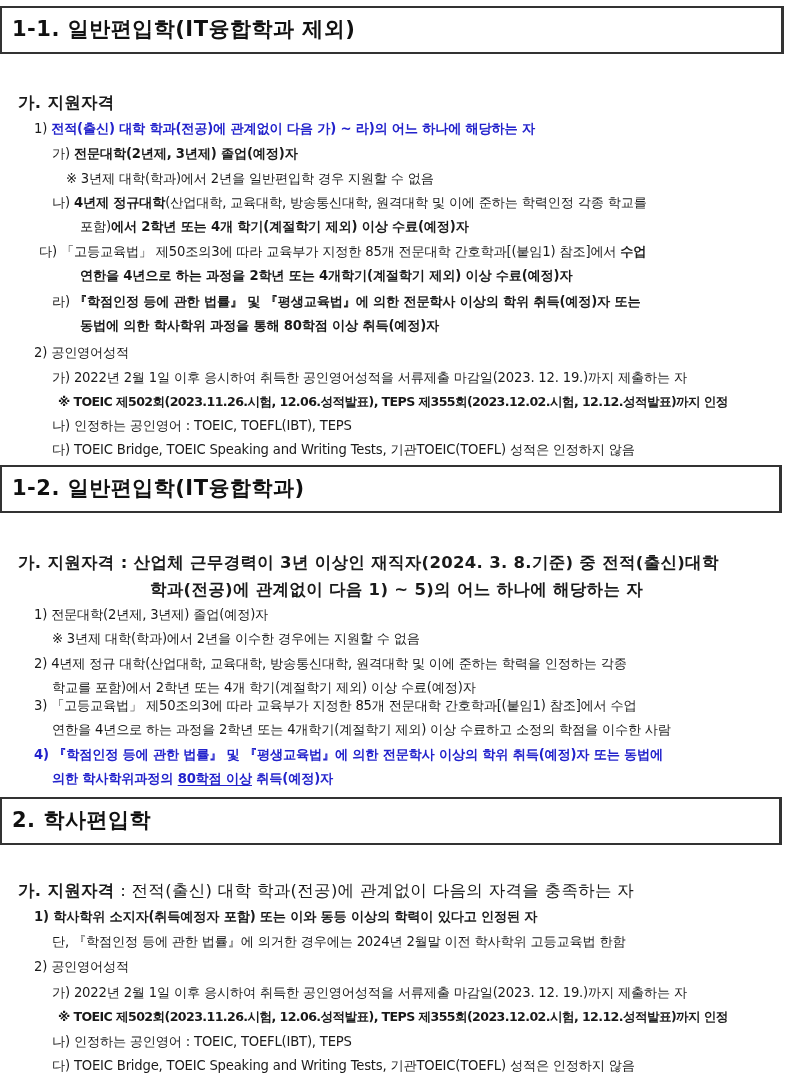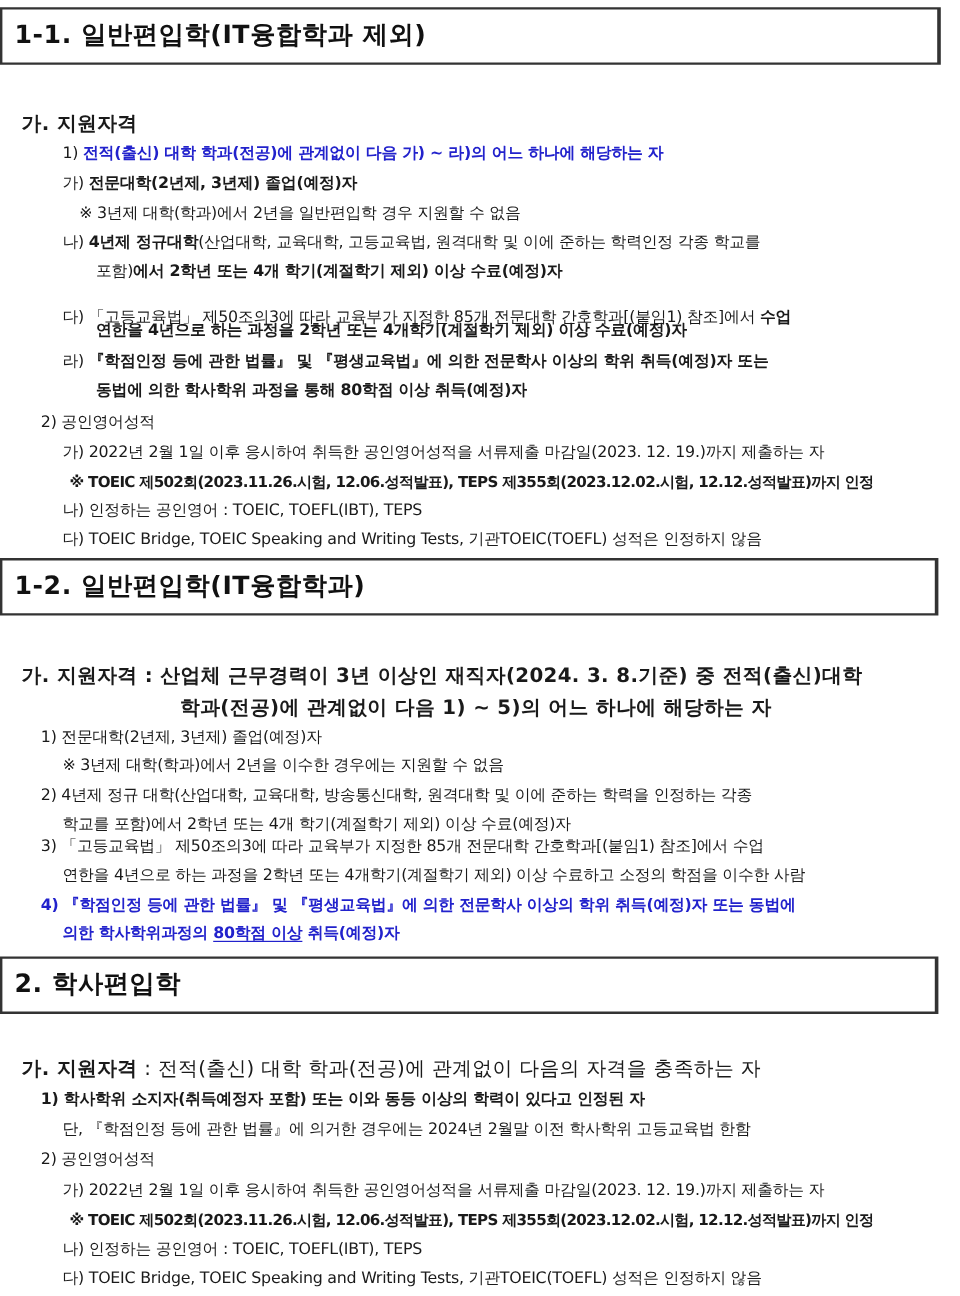--- a/index.html
+++ b/index.html
@@ -31,40 +31,40 @@
 </style>
 </head>
 <body>
 
 <div class="box" style="top:6px;">
   <div class="box-title">1-1. 일반편입학(IT융합학과 제외)</div>
 </div>
 
 <div class="line h2" style="left:18px; top:92px;">가. 지원자격</div>
 
-<div class="line" style="left:34px; top:120px;margin-left:18px;">
+<div class="line" style="left:34px; top:120px;">
   <span>1)</span>
   <span class="blue">전적(출신) 대학 학과(전공)에 관계없이 다음 가) ~ 라)의 어느 하나에 해당하는 자</span>
 </div>
 
 <div class="line" style="left:52px; top:145px;">
   <span>가)</span>
   <span class="b">전문대학(2년제, 3년제) 졸업(예정)자</span>
 </div>
 <div class="line" style="left:66px; top:170px;">※ 3년제 대학(학과)에서 2년을 일반편입학 경우 지원할 수 없음</div>
 
 <div class="line" style="left:52px; top:194px;">
   <span>나)</span>
-  <span class="b">4년제 정규대학</span><span>(산업대학, 교육대학, 고등교육법, 원격대학 및 이에 준하는 학력인정 각종 학교를</span>
+  <span class="b">4년제 정규대학</span><span>(산업대학, 교육대학, 방송통신대학, 원격대학 및 이에 준하는 학력인정 각종 학교를</span>
 </div>
 <div class="line" style="left:80px; top:218px;">
   <span>포함)</span><span class="b">에서 2학년 또는 4개 학기(계절학기 제외) 이상 수료(예정)자</span>
 </div>
 
-<div class="line" style="left:52px; top:243px;margin-top:13px;">
+<div class="line" style="left:39px; top:243px;">
   <span>다)</span>
   <span>「고등교육법」 제50조의3에 따라 교육부가 지정한 85개 전문대학 간호학과[(붙임1) 참조]에서 </span><span class="b">수업</span>
 </div>
 <div class="line b" style="left:80px; top:267px;">연한을 4년으로 하는 과정을 2학년 또는 4개학기(계절학기 제외) 이상 수료(예정)자</div>
 
 <div class="line" style="left:52px; top:293px;">
   <span>라)</span>
   <span class="b">『학점인정 등에 관한 법률』 및 『평생교육법』에 의한 전문학사 이상의 학위 취득(예정)자 또는</span>
 </div>
 <div class="line b" style="left:80px; top:317px;">동법에 의한 학사학위 과정을 통해 80학점 이상 취득(예정)자</div>

